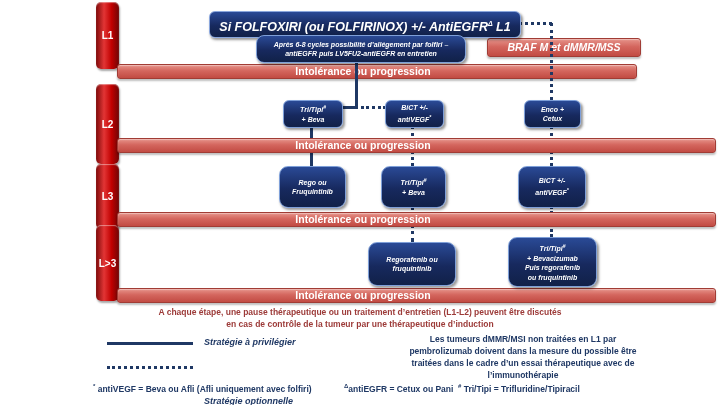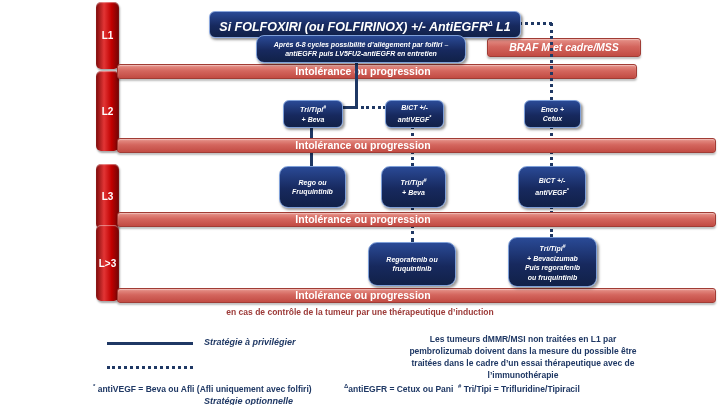--- a/index.html
+++ b/index.html
@@ -46,21 +46,21 @@
   .fnote sup{font-size:6px;}
   .para{position:absolute;color:#1f3864;font-weight:bold;font-size:8.5px;line-height:12px;text-align:center;}
   .para .r{text-align:center;}
 </style>
 </head>
 <body>
 
 <div id="slide">
 
   <div class="lseg" style="top:2px;height:67px;">L1</div>
-  <div class="lseg" style="top:71px;height:80px;">L2</div>
+  <div class="lseg" style="top:84px;height:80px;">L2</div>
   <div class="lseg" style="top:164px;height:65px;">L3</div>
   <div class="lseg" style="top:225px;height:76px;">L&gt;3</div>
 
   <div class="doth" style="left:519px;top:22px;width:33px;"></div>
   <div class="dotv ztop" style="left:550px;top:23px;height:77px;"></div>
   <div class="solv zhi" style="left:355px;top:59px;height:50px;"></div>
   <div class="solh" style="left:338px;top:106px;width:20px;"></div>
   <div class="doth" style="left:361px;top:106px;width:25px;"></div>
   <div class="solv" style="left:310px;top:126px;height:40px;"></div>
   <div class="dotv" style="left:411px;top:126px;height:40px;"></div>
@@ -83,21 +83,21 @@
 
   <div class="banner" style="left:209px;top:11px;width:310px;height:25px;font-size:12.5px;line-height:24px;">
     <span>Si FOLFOXIRI (ou FOLFIRINOX) +/- AntiEGFR</span><sup style="font-size:7px;">Δ</sup><span> L1</span>
   </div>
 
   <div class="node" style="left:256px;top:35px;width:208px;height:26px;border-radius:8px;">
     <div>Après 6-8 cycles possibilité d’allégement par folfiri –</div>
     <div>antiEGFR puis LV5FU2-antiEGFR en entretien</div>
   </div>
 
-  <div class="brafbox" style="left:487px;top:38px;width:152px;height:17px;">BRAF M et cadre/MSS</div>
+  <div class="brafbox" style="left:487px;top:38px;width:152px;height:17px;">BRAF M et dMMR/MSS</div>
 
   <div class="node" style="left:283px;top:100px;width:58px;height:26px;">
     <div><span>Tri/Tipi</span><sup>#</sup></div>
     <div>+ Beva</div>
   </div>
   <div class="node" style="left:385px;top:100px;width:57px;height:26px;">
     <div>BiCT +/-</div>
     <div><span>antiVEGF</span><sup>*</sup></div>
   </div>
   <div class="node" style="left:524px;top:100px;width:55px;height:26px;">
@@ -123,20 +123,21 @@
     <div>fruquintinib</div>
   </div>
   <div class="node big" style="left:508px;top:237px;width:87px;height:48px;">
     <div><span>Tri/Tipi</span><sup>#</sup></div>
     <div>+ Bevacizumab</div>
     <div>Puis regorafenib</div>
     <div>ou fruquintinib</div>
   </div>
 
   <div class="maroon" style="left:100px;top:306px;width:520px;">
+    <div>A chaque étape, une pause thérapeutique ou un traitement d’entretien (L1-L2) peuvent être discutés</div>
     <div>en cas de contrôle de la tumeur par une thérapeutique d’induction</div>
   </div>
 
   <div class="solh" style="left:107px;top:342px;width:86px;"></div>
   <div class="legend-lbl" style="left:204px;top:337px;">Stratégie à privilégier</div>
   <div class="doth" style="left:107px;top:366px;width:86px;"></div>
   <div class="legend-lbl" style="left:204px;top:361px;margin-top:35px;">Stratégie optionnelle</div>
 
   <div class="para" style="left:385px;top:333px;width:276px;">
     <div>Les tumeurs dMMR/MSI non traitées en L1 par</div>

